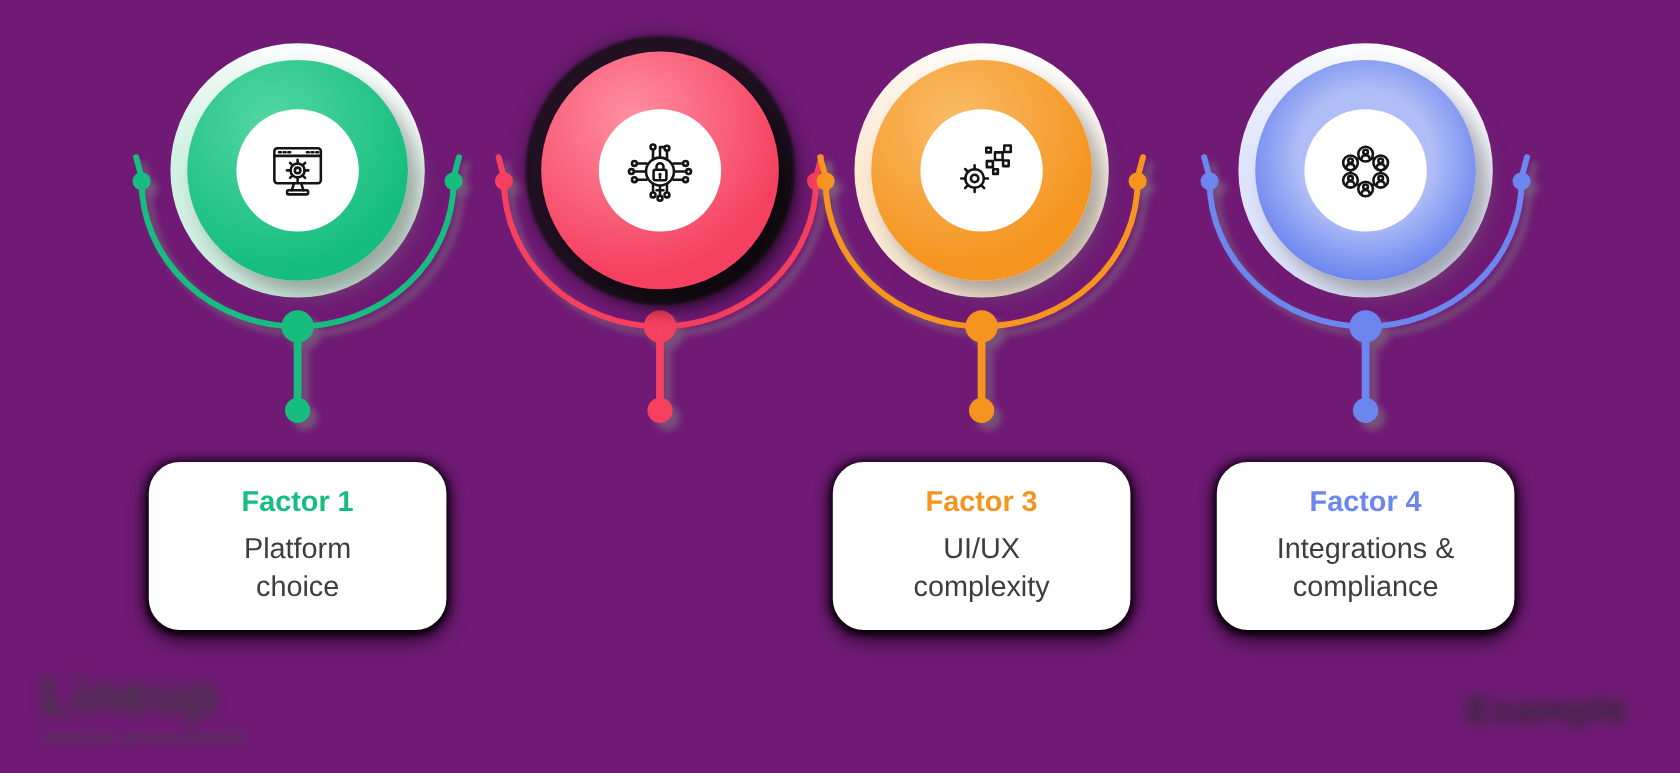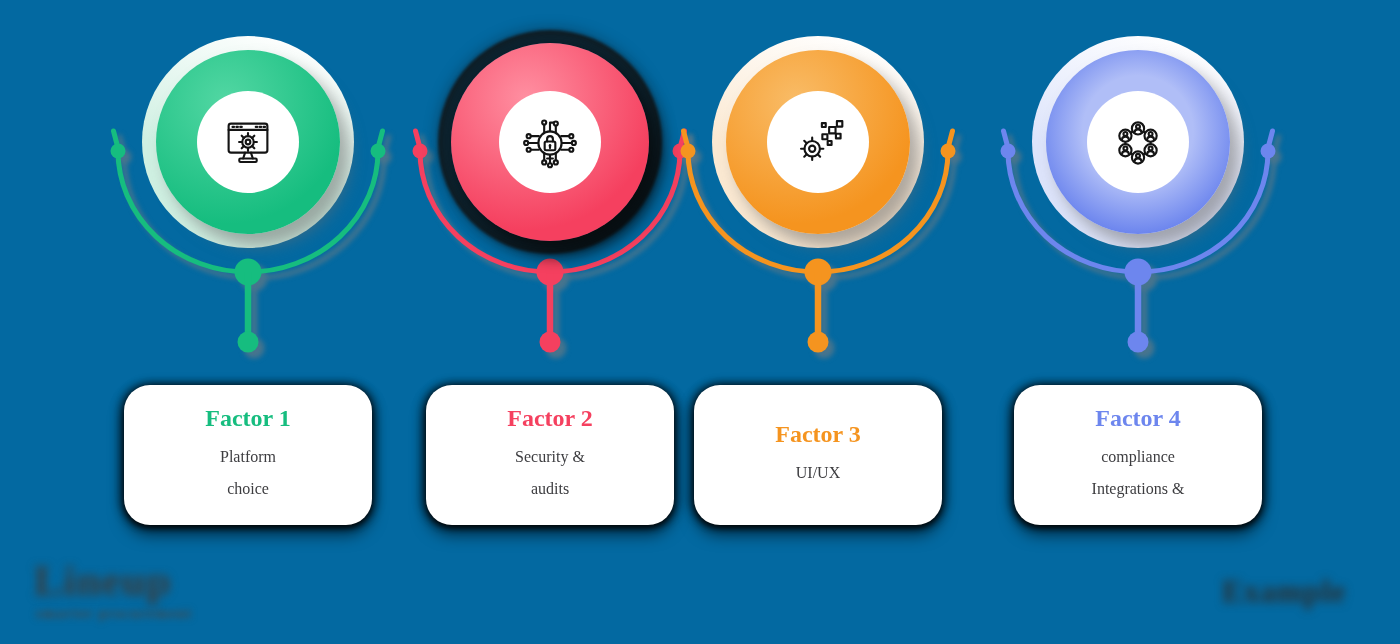--- a/index.html
+++ b/index.html
@@ -1,18 +1,18 @@
 <!DOCTYPE html>
 <html><head>
 <meta charset="utf-8">
 <style>
   html,body{margin:0;padding:0;background:#fff;}
   .stage{
-    position:relative;width:1400px;height:644px;background:#0369a1;overflow:hidden;
-    font-family:Liberation Serif, serif;
+    position:relative;width:1400px;height:644px;background:#701a75;overflow:hidden;
+    font-family:Liberation Sans, sans-serif;
   }
   .item{position:absolute;top:0;width:300px;height:644px;}
   .item1{left:98px;}
   .item2{left:400px;}
   .item3{left:668px;}
   .item4{left:988px;}
 
   
   .halo{
     position:absolute;left:44px;top:36px;width:212px;height:212px;border-radius:50%;
@@ -54,21 +54,21 @@
 
   .card{
     position:absolute;left:26px;top:385px;width:248px;height:140px;
     background:#ffffff;border-radius:26px;z-index:5;
     box-shadow:0 3px 6px rgba(0,0,0,0.85),0 10px 15px rgba(0,0,0,0.55),
                0 -3px 8px rgba(0,0,0,0.38),6px 0 9px rgba(0,0,0,0.3),-6px 0 9px rgba(0,0,0,0.3);
     display:flex;flex-direction:column;align-items:center;justify-content:center;
     text-align:center;
   }
   .factor{font-size:24px;font-weight:700;color:var(--c);margin-bottom:9px;}
-  .title{font-size:16px;color:#3d3d40;line-height:32px;}
+  .title{font-size:24px;color:#3d3d40;line-height:32px;}
 
   
   .wm-left{
     position:absolute;left:34px;top:556px;font-size:43px;font-weight:800;
     color:#3c3c3c;filter:blur(5px);letter-spacing:1px;
   }
   .tg-left{
     position:absolute;left:36px;top:606px;font-size:14px;font-weight:600;
     color:#464646;filter:blur(3.5px);letter-spacing:1.5px;
   }
@@ -151,25 +151,20 @@
           <path d="M26,22.5 V14 M32,21 V12 H36.5 M38,22.5 V15"></path>
           <circle class="node" cx="26" cy="11.9" r="2.1"></circle>
           <circle class="node" cx="38" cy="12.9" r="2.1"></circle>
           <path d="M26,44 V51 M38,44 V51 M29,49 H35 M32,45.5 V54"></path>
           <circle class="node" cx="26" cy="53.1" r="2.1"></circle>
           <circle class="node" cx="38" cy="53.1" r="2.1"></circle>
           <circle class="node" cx="32" cy="56" r="2.1"></circle>
         </svg>
       </div>
     </div>
-    <div class="card">
-      <div class="factor">Factor 2</div>
-      <div class="title">Security &amp;</div>
-      <div class="title">audits</div>
-    </div>
   </div>
 
   <div class="item item3" style="--c: #f5941f; --cl: #f9bc67; --ct: #fbe9d2;">
     <div class="halo"></div>
     <svg class="connector" width="300" height="360" viewBox="0 0 300 360">
       <path d="M20,148 L15.5,131 M280,148 L284.5,131" stroke="currentColor" stroke-width="5" stroke-linecap="round" fill="none"></path>
       <path d="M20,151 A130,121 0 0 0 280,151" stroke="currentColor" stroke-width="5" fill="none"></path>
       <circle cx="20" cy="151" r="7.5" fill="currentColor"></circle>
       <circle cx="280" cy="151" r="7.5" fill="currentColor"></circle>
       <circle cx="150" cy="272" r="13.5" fill="currentColor"></circle>
@@ -190,20 +185,21 @@
           <rect x="51.5" y="10.5" width="5.6" height="5.6"></rect>
           <rect x="50.5" y="23.5" width="4.8" height="4.8"></rect>
           <rect x="42" y="31" width="4" height="4"></rect>
           <rect x="36" y="12.5" width="4" height="4"></rect>
         </svg>
       </div>
     </div>
     <div class="card">
       <div class="factor">Factor 3</div>
       <div class="title">UI/UX</div>
+      <div class="title">complexity</div>
     </div>
   </div>
 
   <div class="item item4" style="--c: #6d86ee; --cl: #b0bef7; --ct: #dde4fb;">
     <div class="halo"></div>
     <svg class="connector" width="300" height="360" viewBox="0 0 300 360">
       <path d="M20,148 L15.5,131 M280,148 L284.5,131" stroke="currentColor" stroke-width="5" stroke-linecap="round" fill="none"></path>
       <path d="M20,151 A130,121 0 0 0 280,151" stroke="currentColor" stroke-width="5" fill="none"></path>
       <circle cx="20" cy="151" r="7.5" fill="currentColor"></circle>
       <circle cx="280" cy="151" r="7.5" fill="currentColor"></circle>
@@ -243,22 +239,22 @@
           <g>
             <circle class="node" cx="19" cy="25.5" r="6.3"></circle>
             <circle cx="19" cy="23.7" r="2"></circle>
             <path d="M15.6,29.1 a3.4,2.7 0 0 1 6.8,0"></path>
           </g>
         </svg>
       </div>
     </div>
     <div class="card">
       <div class="factor">Factor 4</div>
+      <div class="title">Integrations &amp;</div>
       <div class="title">compliance</div>
-      <div class="title">Integrations &amp;</div>
     </div>
   </div>
 
   <div class="wm-left">Lineup</div>
   <div class="tg-left">smarter procurement</div>
   <div class="wm-right">Example</div>
 
 </div>
 
 </body></html>

